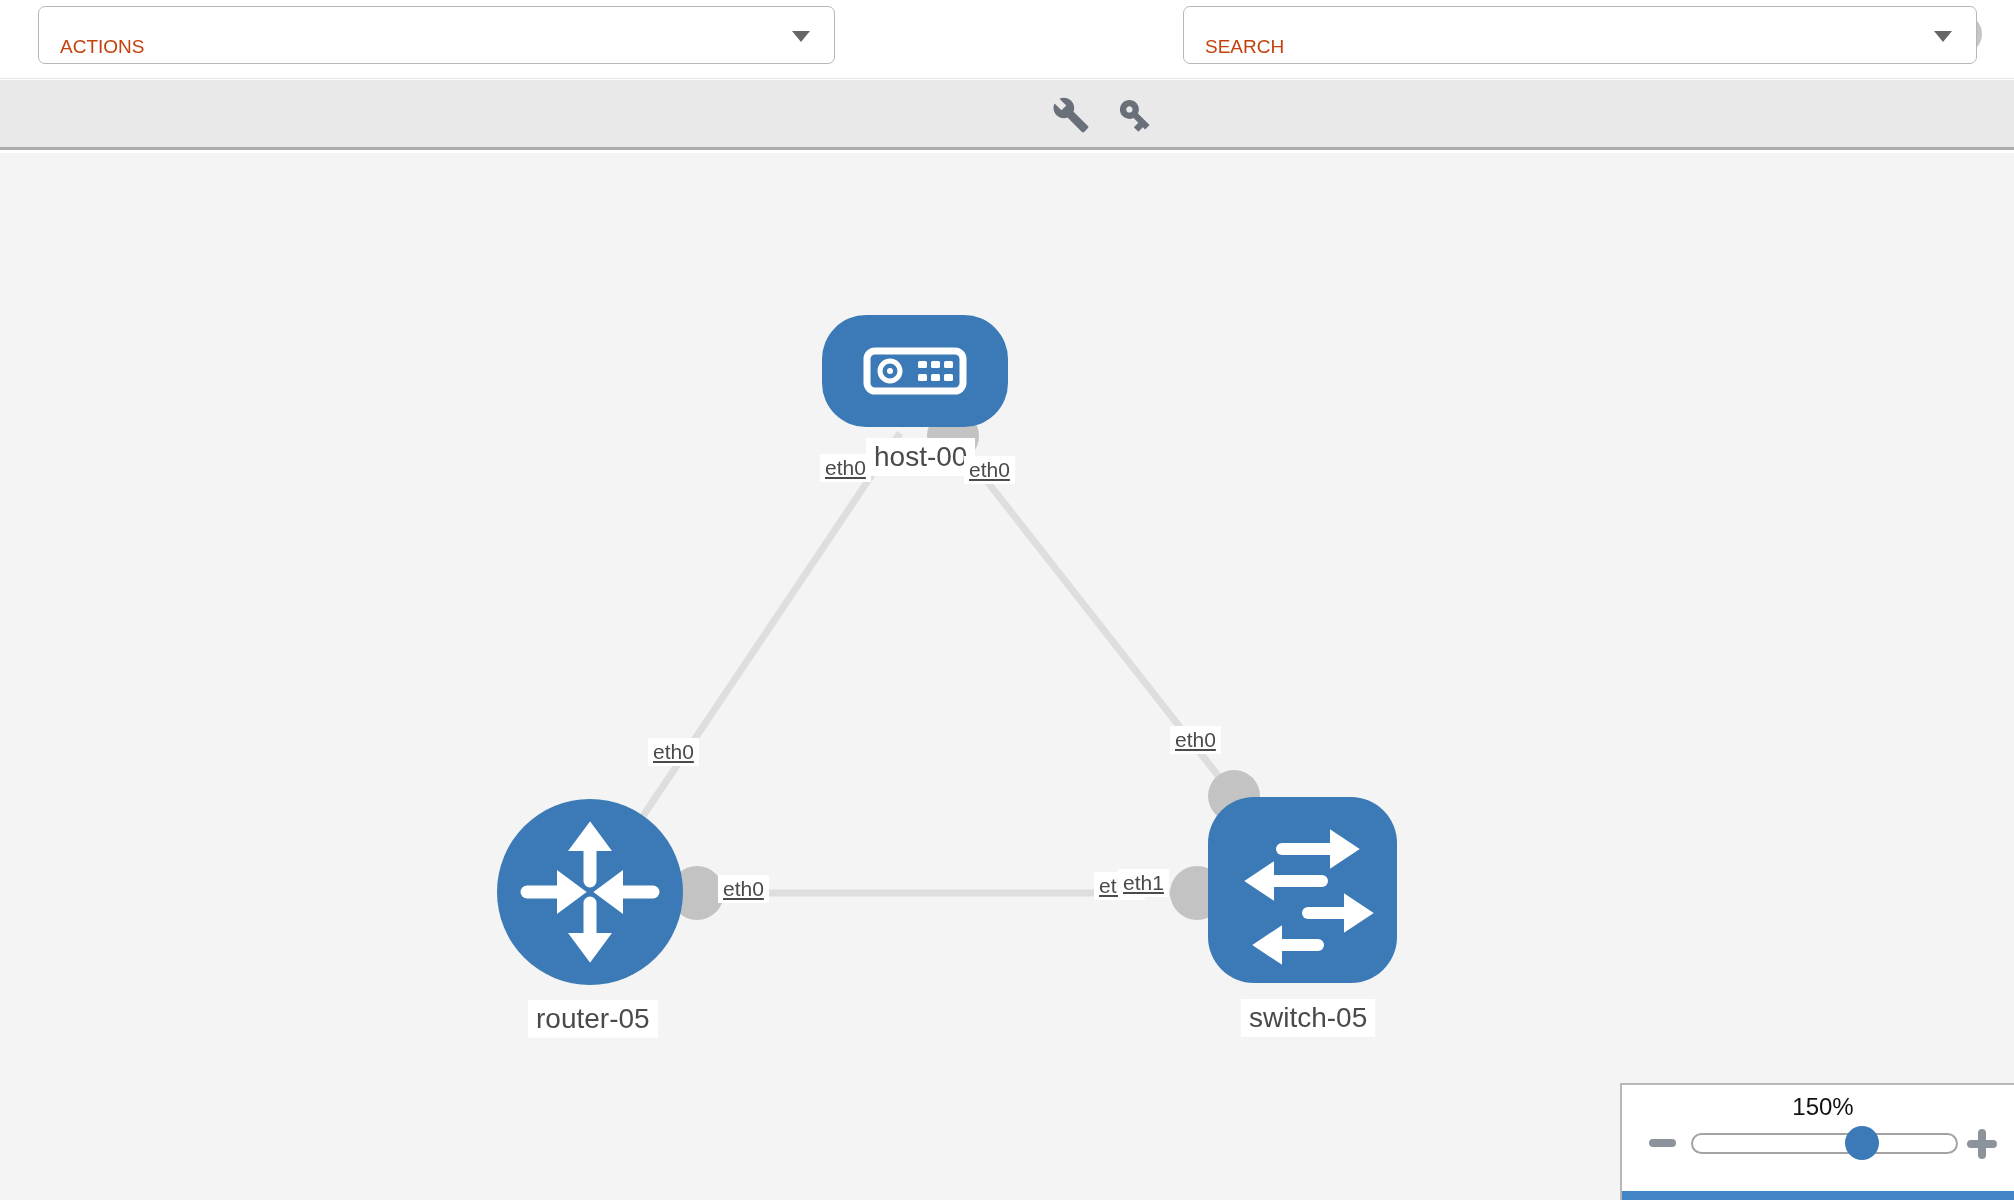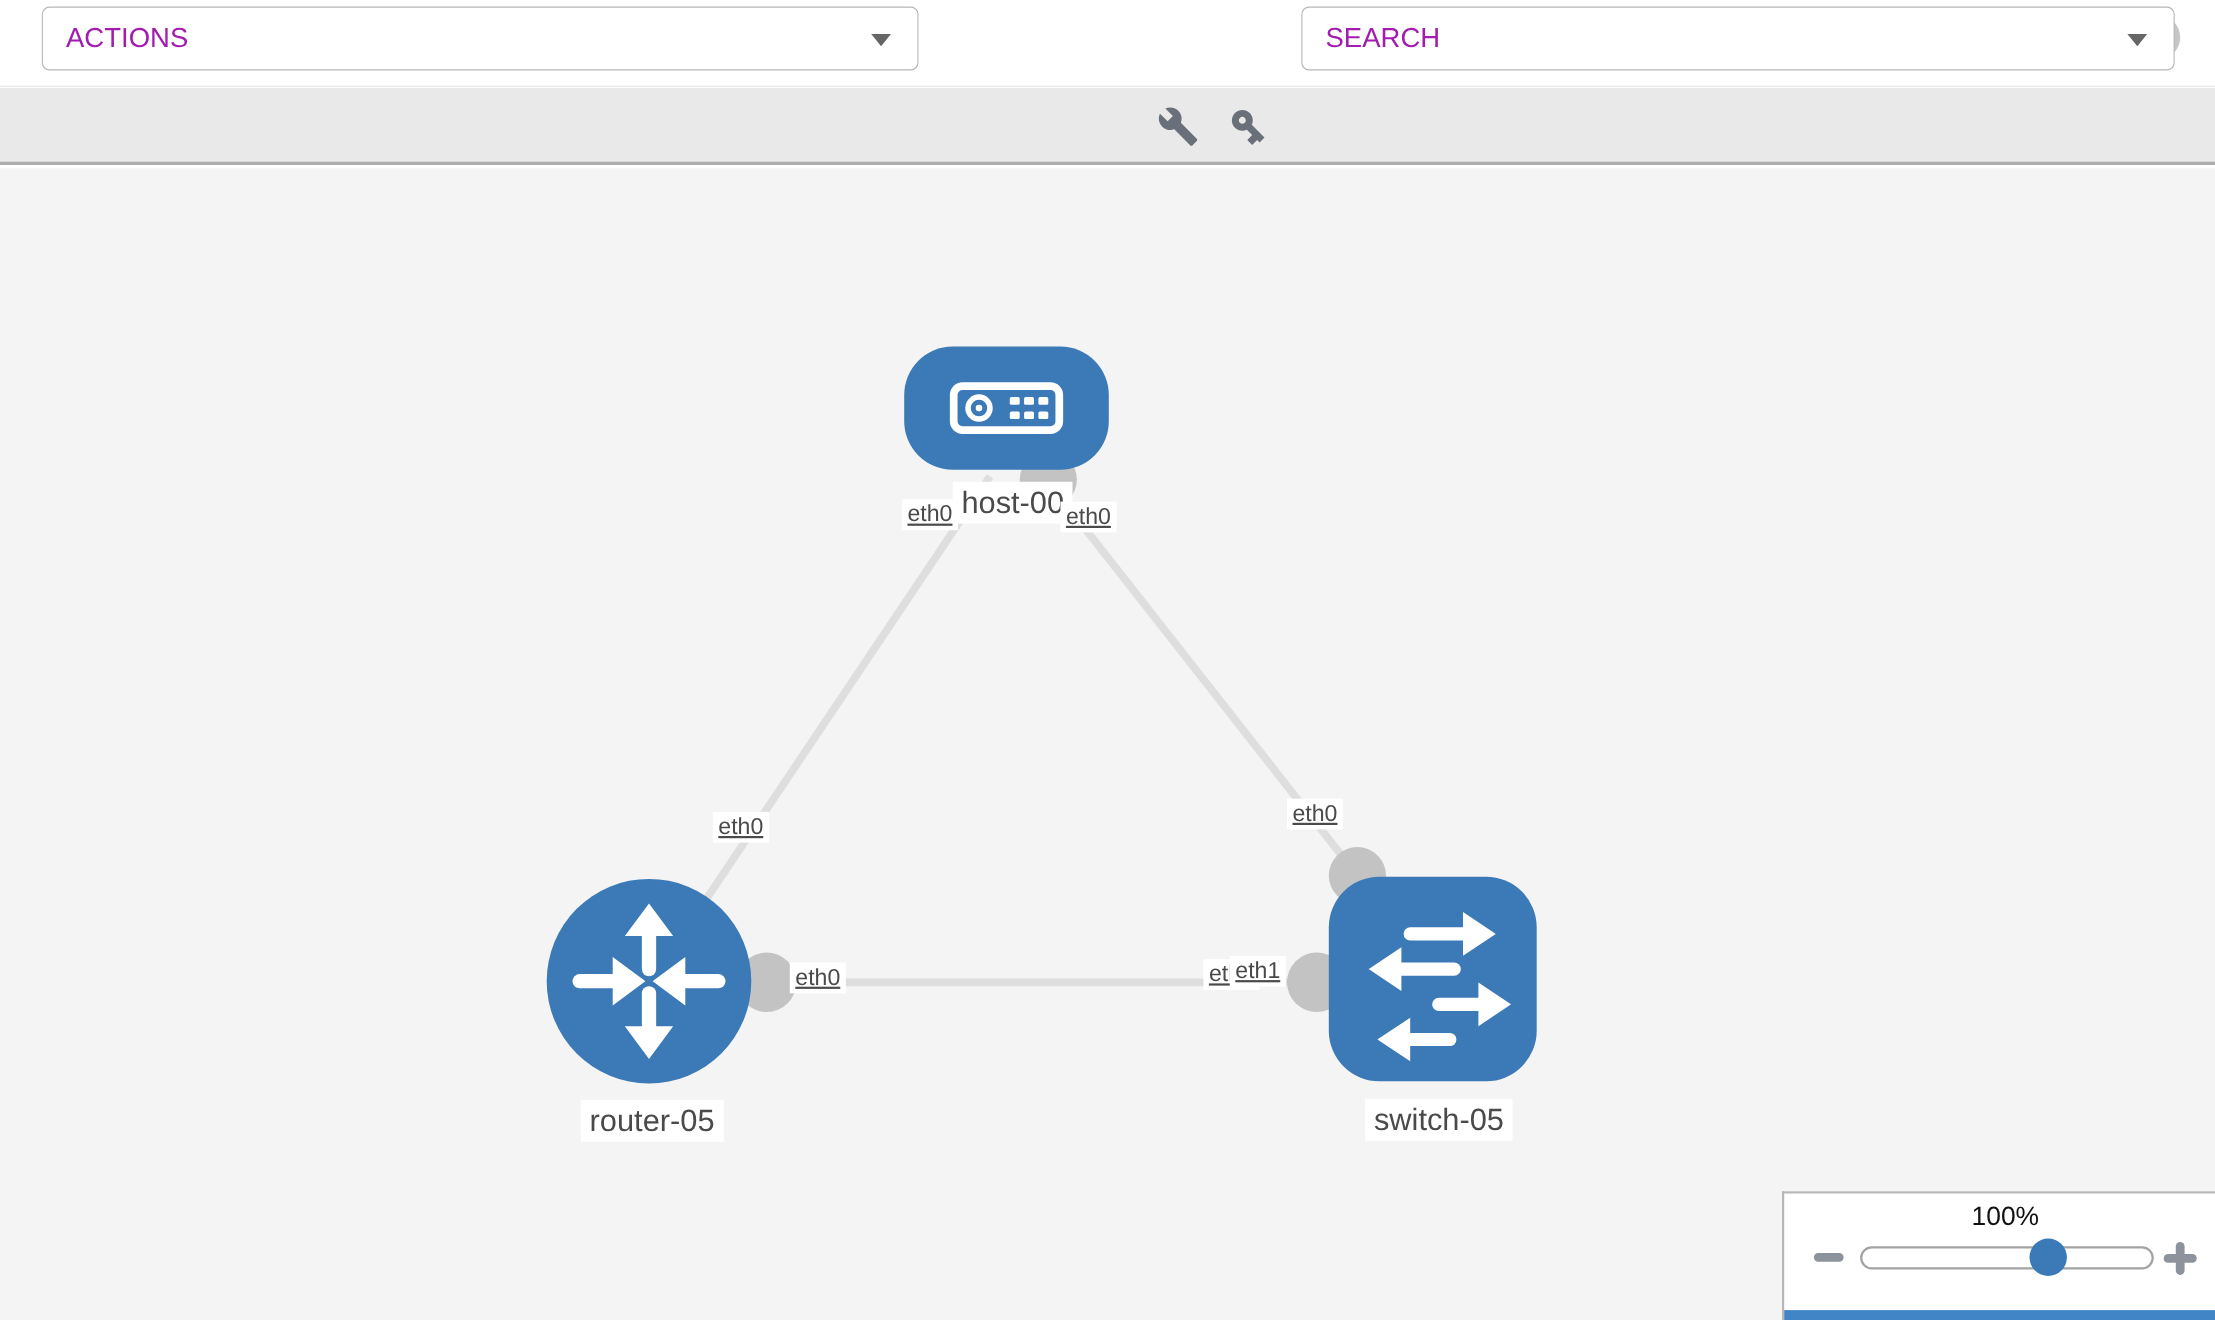--- a/index.html
+++ b/index.html
@@ -11,21 +11,21 @@
   .header { position: absolute; left: 0; top: 0; width: 2014px; height: 79px; background: #ffffff; border-bottom: 1px solid #e6e6e6; }
   .header-title { position: absolute; left: 40px; top: 0; line-height: 79px; font-size: 29px; font-weight: 700; color: #4d4d4d; letter-spacing: 0.2px; }
   .close-btn { position: absolute; right: 32px; top: 14px; width: 40px; height: 40px; border-radius: 50%; background: #c6c6c6; cursor: pointer; }
   .close-btn .bar { position: absolute; left: 10px; top: 17px; width: 20px; height: 6px; border-radius: 3px; background: #ffffff; }
   .close-btn .bar.a { transform: rotate(45deg); }
   .close-btn .bar.b { transform: rotate(-45deg); }
 
   
   .toolbar { position: absolute; left: 0; top: 80px; width: 2014px; height: 70px; background: #e9e9e9; border-bottom: 3px solid #adadad; }
   .fake-select { position: absolute; top: 6px; height: 58px; background: #ffffff; border: 1px solid #b7b7b7; border-radius: 7px; cursor: pointer; }
-  .fake-select .sel-label { position: absolute; left: 21px; top: 0; line-height: 56px; font-size: 25px; color: #a21caf; }
+  .fake-select .sel-label { position: absolute; left: 21px; top: 12px; line-height: 56px; font-size: 19px; color: #c2410c; }
   .fake-select .caret { position: absolute; right: 24px; top: 24px; width: 0; height: 0; border-left: 9px solid transparent; border-right: 9px solid transparent; border-top: 11px solid #666666; }
   #actions-select { left: 38px; width: 797px; }
   #search-select { left: 1183px; width: 794px; }
   .tool-icon { position: absolute; top: 96px; width: 38px; height: 38px; cursor: pointer; }
   #wrench-icon { left: 1052px; }
   #key-icon { left: 1116px; }
 
   
   .canvas { position: absolute; left: 0; top: 153px; width: 2014px; height: 1047px; background: #f4f4f4; }
   .canvas svg.links { position: absolute; left: 0; top: 0; z-index: 1; }
@@ -157,21 +157,21 @@
 
     <div class="lbl if-lbl" id="if-host-left">eth0</div>
     <div class="lbl if-lbl" id="if-host-right">eth0</div>
     <div class="lbl if-lbl" id="if-router-top">eth0</div>
     <div class="lbl if-lbl" id="if-switch-top">eth0</div>
     <div class="lbl if-lbl" id="if-router-right">eth0</div>
     <div class="lbl if-lbl" id="if-switch-left-back">eth0</div>
     <div class="lbl if-lbl" id="if-switch-left-front">eth1</div>
 
     <div class="zoom-panel">
-      <div class="zoom-value">100%</div>
+      <div class="zoom-value">150%</div>
       <div class="zoom-minus"></div>
       <div class="zoom-track"></div>
       <div class="zoom-handle"></div>
       <div class="zoom-plus">
         <span class="pbar h"></span>
         <span class="pbar v"></span>
       </div>
       <div class="zoom-blue-strip"></div>
     </div>
 

